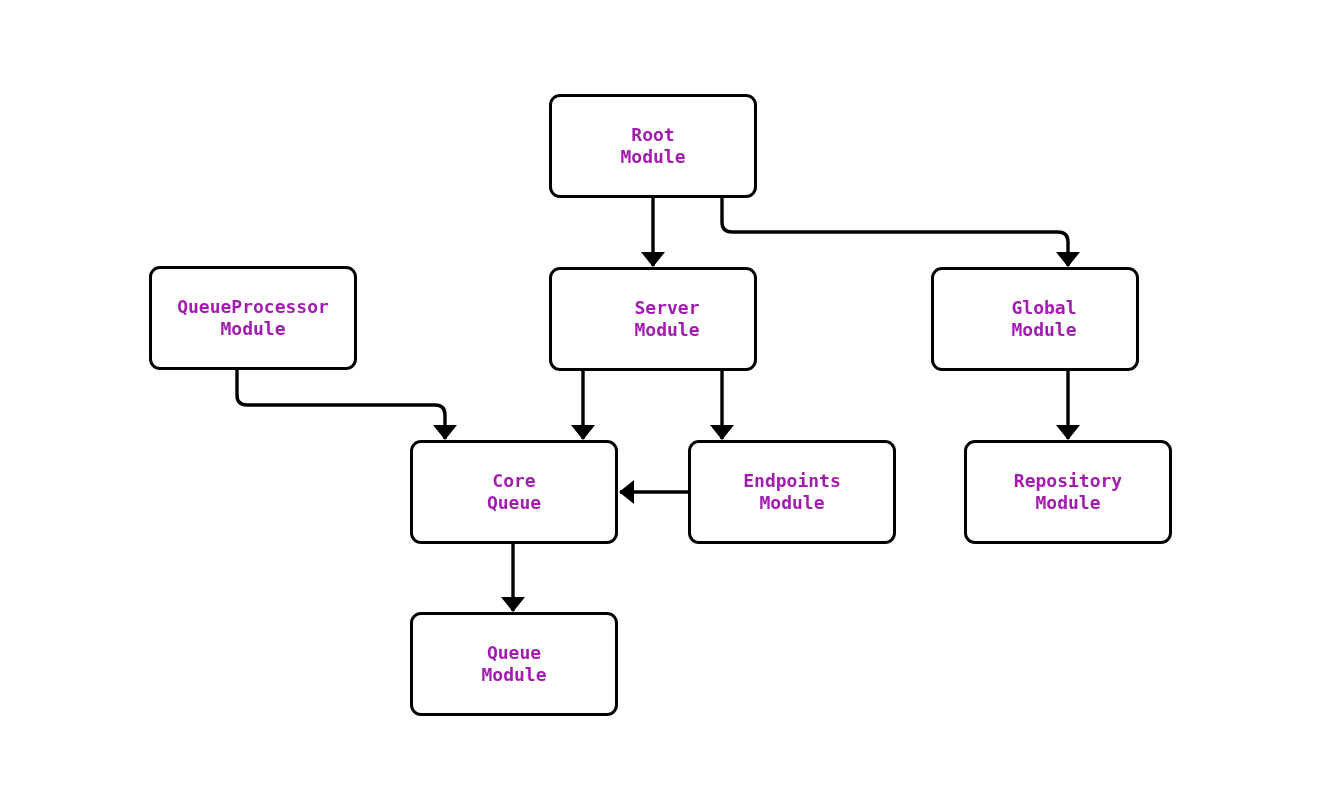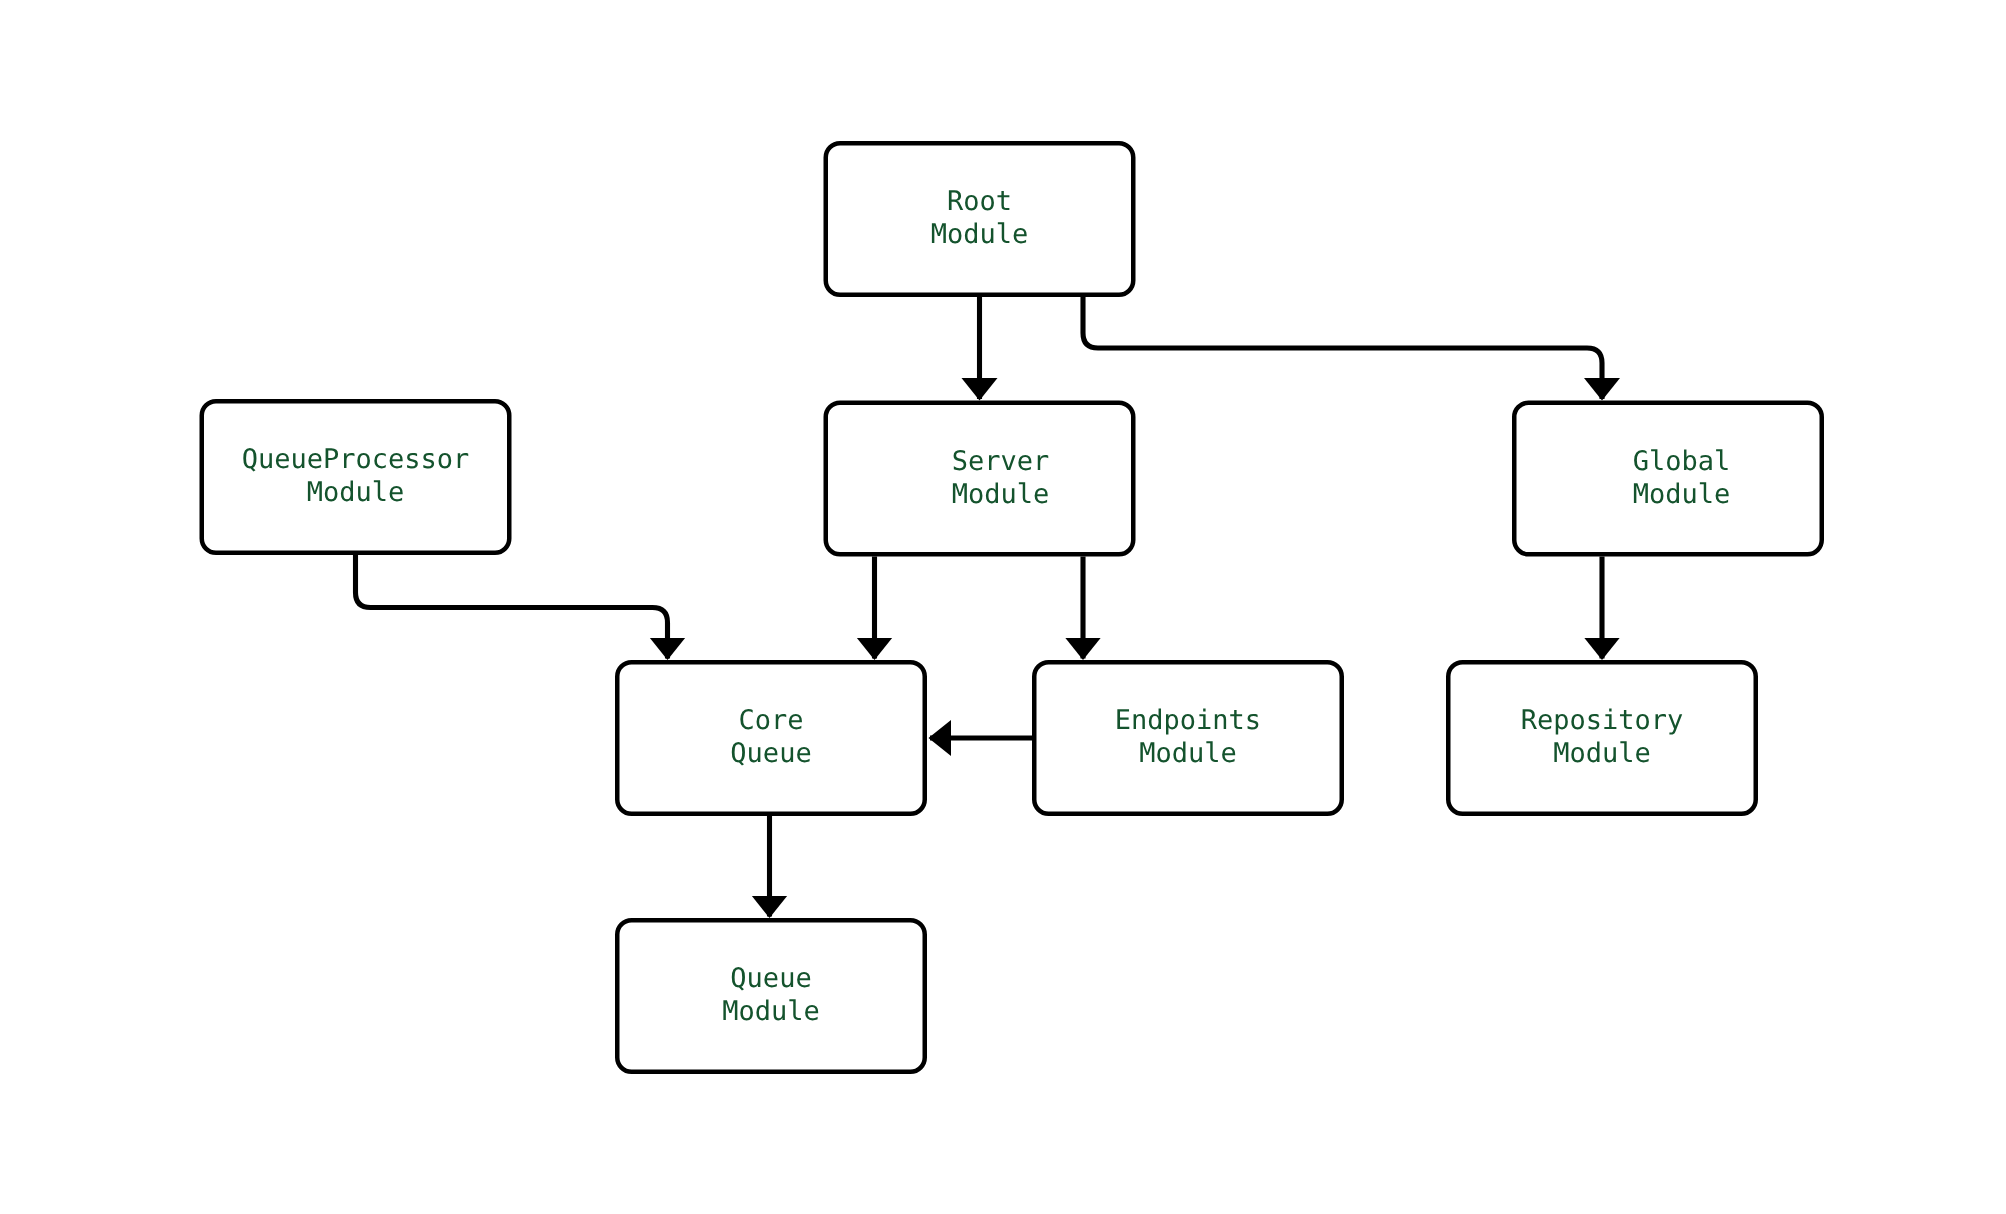--- a/index.html
+++ b/index.html
@@ -33,32 +33,32 @@
     height: 104px;
     box-sizing: border-box;
     background: #ffffff;
     border: 3.2px solid #000000;
     border-radius: 11px;
     display: flex;
     align-items: center;
     justify-content: center;
   }
   .node-label {
-    font-weight: normal;
+    font-weight: bold;
     font-size: 18px;
     line-height: 22px;
-    color: #14532d;
+    color: #a21caf;
     text-align: center;
     white-space: pre-line;
   }
   
   #node-root          { left: 549px;  top: 94px;  }
-  #node-queueprocessor{ left: 133px;  top: 266px; }
+  #node-queueprocessor{ left: 149px;  top: 266px; }
   #node-server        { left: 549px;  top: 267px; padding-left: 28px; }
-  #node-global        { left: 1008px;  top: 267px; padding-left: 18px; }
+  #node-global        { left: 931px;  top: 267px; padding-left: 18px; }
   #node-core          { left: 410px;  top: 440px; }
   #node-endpoints     { left: 688px;  top: 440px; border-radius: 11px; }
   #node-repository    { left: 964px;  top: 440px; }
   #node-queue         { left: 410px;  top: 612px; }
 </style>
 </head>
 <body>
 
 <div class="canvas">
 

